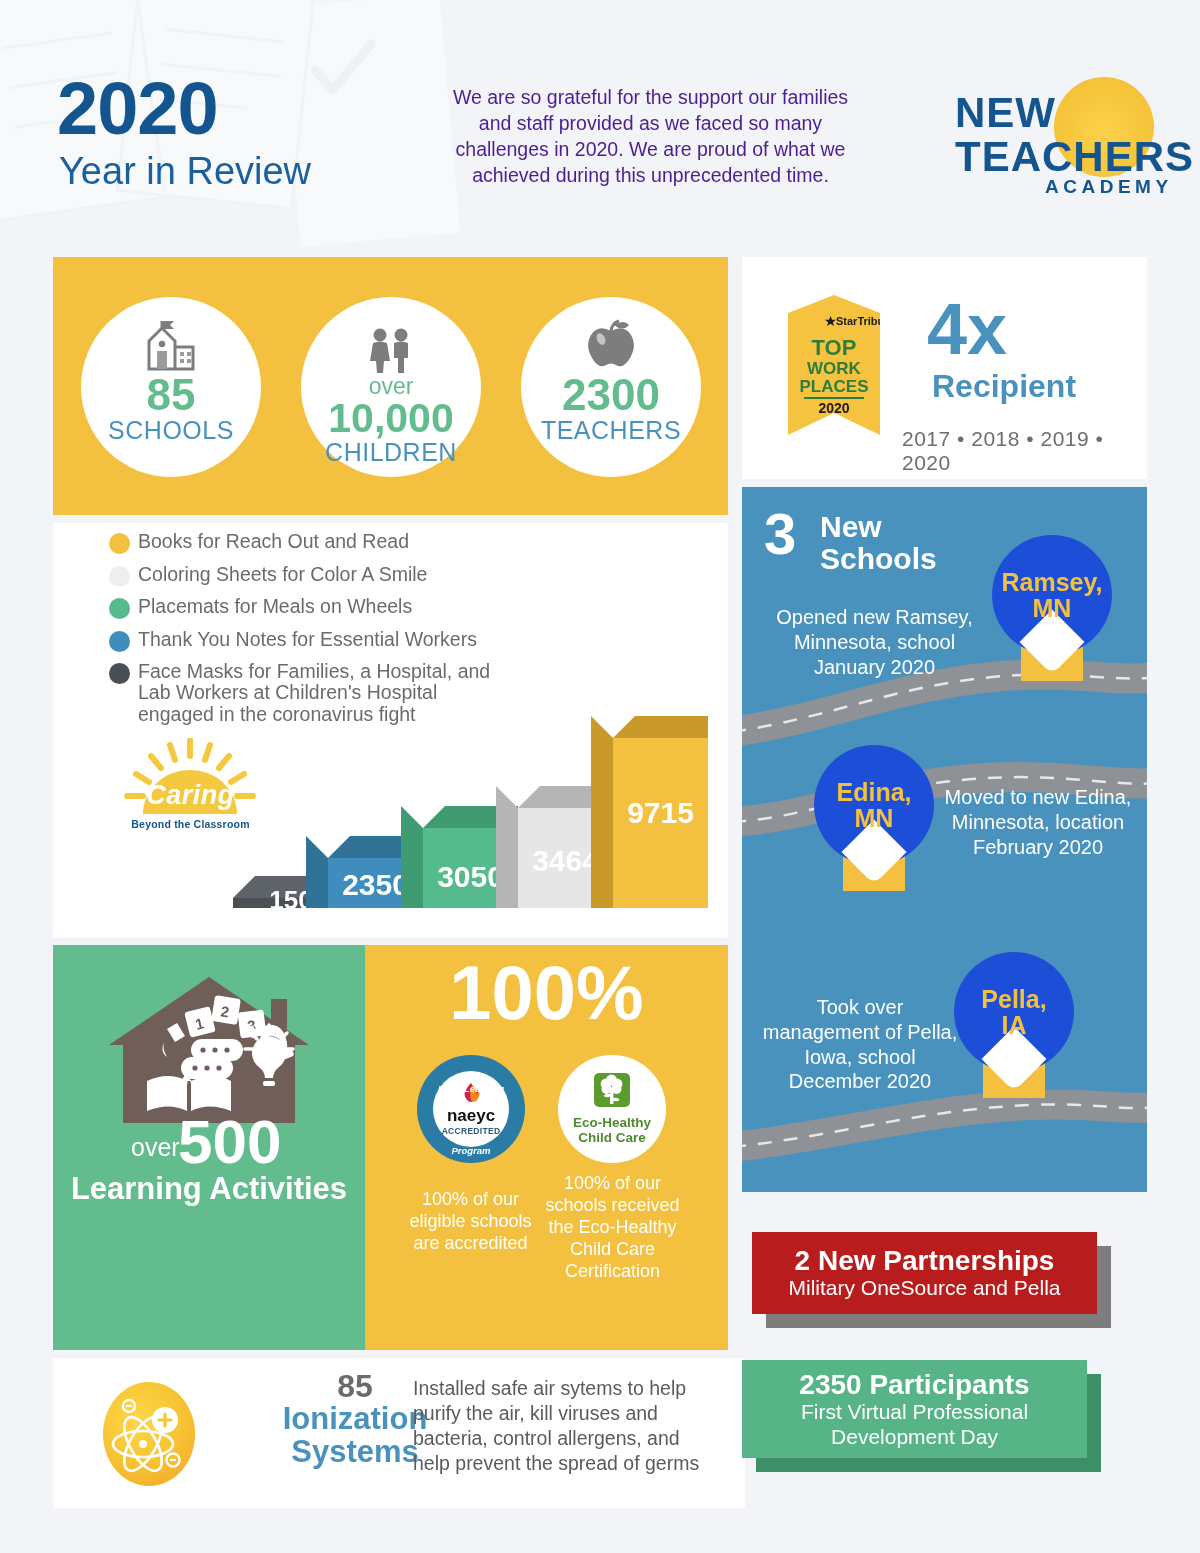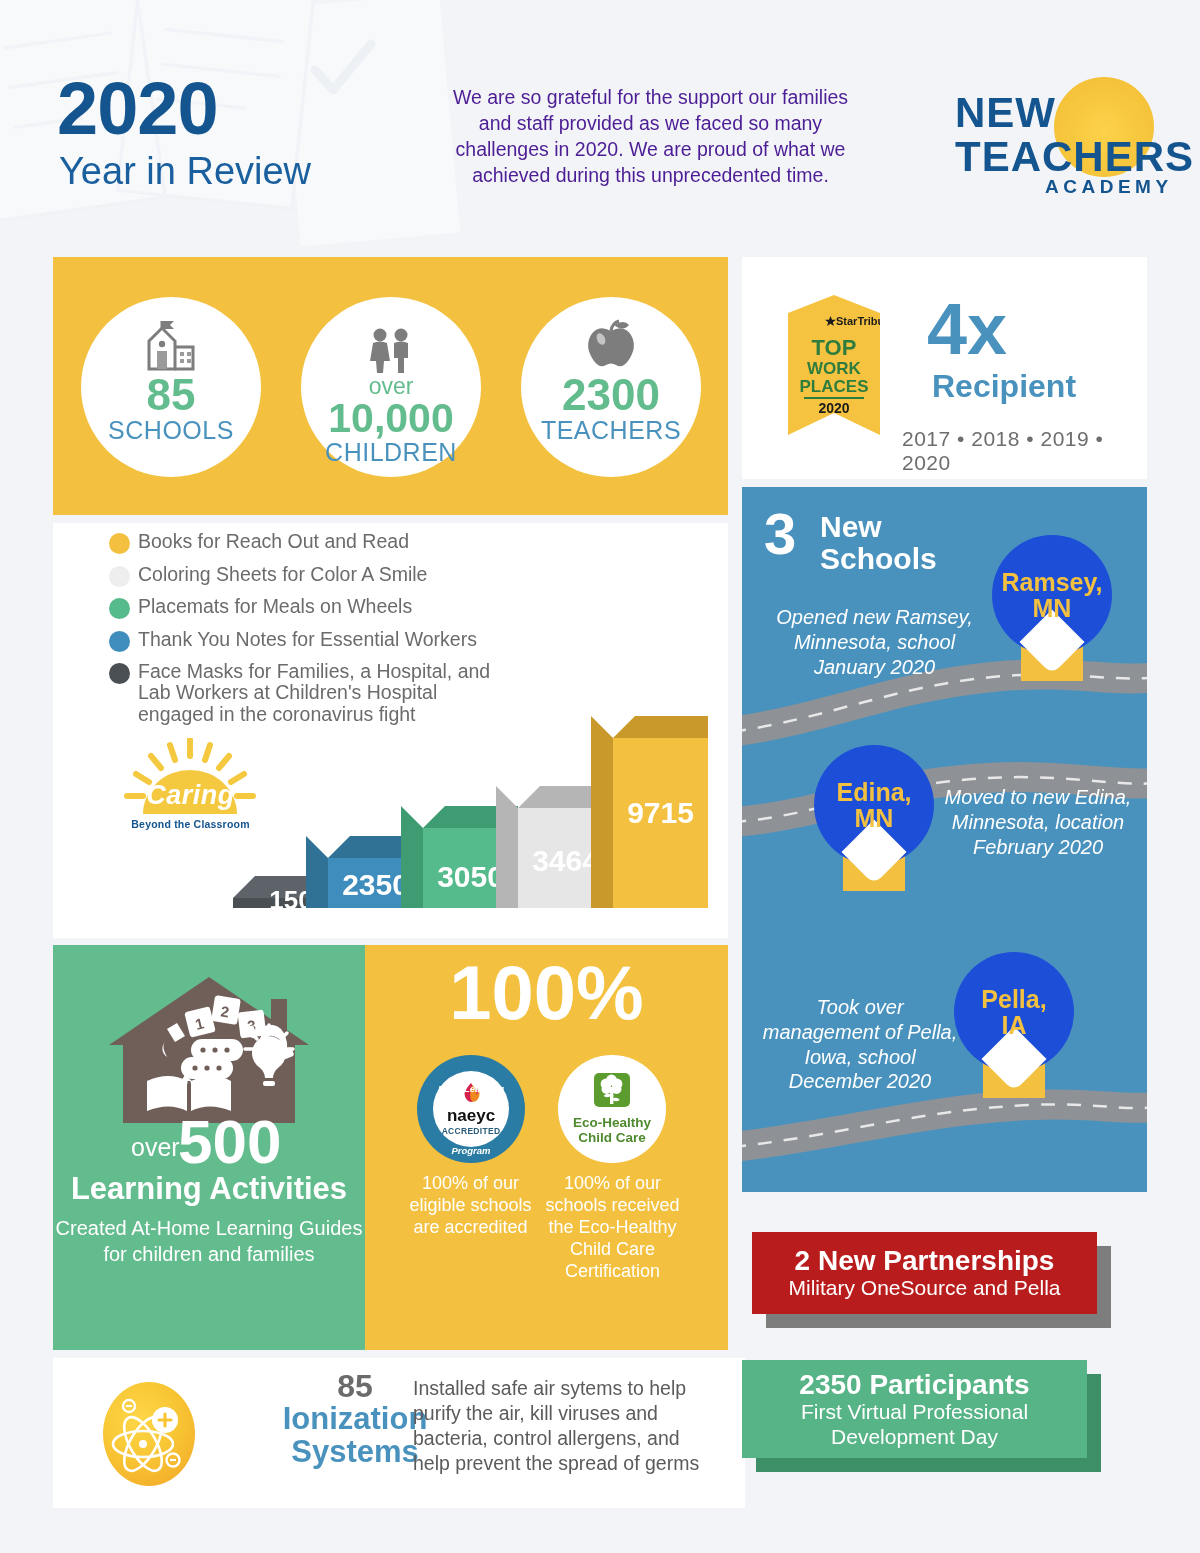--- a/index.html
+++ b/index.html
@@ -104,21 +104,21 @@
     width:120px; height:120px; border-radius:50%; background:#1d4ed8;
     display:flex; align-items:center; justify-content:center; text-align:center;
     position:relative; z-index:3;
   }
   .pin-bubble::after {
     content:""; position:absolute; left:50%; top:84px; transform:translateX(-50%) rotate(45deg);
     width:46px; height:46px; background:#fff; border-radius:0 0 10px 0; z-index:-1;
   }
   .pin-label { font-size:25px; font-weight:700; color:#f3c13f; line-height:1.05; }
   .pin-base { position:absolute; left:50%; transform:translateX(-50%); top:98px; width:62px; height:48px; background:#f3c13f; z-index:1; }
-  .school-text { position:absolute; text-align:center; color:#fff; font-size:20px; line-height:1.24;font-style:italic; }
+  .school-text { position:absolute; text-align:center; color:#fff; font-size:20px; line-height:1.24; }
 
   
   .la-over { position:absolute; left:78px; top:190px; font-size:25px; color:#fff; line-height:1; }
   .la-num  { position:absolute; left:125px; top:166px; font-size:62px; font-weight:700; color:#fff; line-height:1; }
   .la-ttl  { position:absolute; left:0; top:228px; width:100%; text-align:center; font-size:31px; font-weight:700; color:#fff; line-height:1; }
   .la-desc { position:absolute; left:0; top:270px; width:100%; text-align:center; font-size:20px; color:#fff; line-height:1.3; }
 
   
   .pct-big { position:absolute; left:0; top:10px; width:100%; text-align:center; font-size:76px; font-weight:700; color:#fff; line-height:1; }
   .badge-naeyc {
@@ -453,40 +453,39 @@
         <line x1="142" y1="78" x2="150" y2="78"></line>
         <line x1="182" y1="78" x2="190" y2="78"></line>
         <line x1="148" y1="62" x2="154" y2="68"></line>
         <line x1="184" y1="62" x2="178" y2="68"></line>
       </g>
     </svg>
   </div>
   <div class="la-over">over</div>
   <div class="la-num">500</div>
   <div class="la-ttl">Learning Activities</div>
-  <div class="la-desc">Created At-Home Learning Guides for children and families</div>
 </div>
 
 <div class="panel p-yellow" style="left:365px; top:945px; width:363px; height:405px;">
 
   <div class="pct-big">100%</div>
 
   <div class="badge-naeyc">
     <div class="naeyc-top">Early Learning</div>
     <div class="badge-naeyc-inner">
       <svg width="24" height="24" viewBox="0 0 24 24">
         <path d="M12 0 q5 6 2 11 q4 -2 4 -6 q3 7 -2 12 q-4 4 -8 0 q-5 -6 0 -12 q2 -3 4 -5 z" fill="#d4214d"></path>
         <path d="M13 2 q6 5 4 10 q3 -2 3 -5 q2 7 -3 11 q-3 2 -5 -1 q-2 -5 1 -15 z" fill="#f08a1e"></path>
       </svg>
       <div class="naeyc-word">naeyc</div>
       <div class="naeyc-acc">ACCREDITED</div>
     </div>
     <div class="naeyc-bot">Program</div>
   </div>
-  <div class="badge-cap" style="left:38px; top:228px;">100% of our eligible schools are accredited</div>
+  <div class="badge-cap" style="left:38px; top:244px;">100% of our eligible schools are accredited</div>
 
   <div class="badge-eco">
     <svg width="40" height="38" viewBox="0 0 40 38">
       <rect x="2" y="0" width="36" height="34" rx="5" fill="#5c9b2e"></rect>
       <g fill="#ffffff">
         <circle cx="14" cy="11" r="5.4"></circle>
         <circle cx="25" cy="11" r="5.4"></circle>
         <circle cx="19.5" cy="7" r="5.4"></circle>
         <circle cx="14.5" cy="16" r="5"></circle>
         <circle cx="24.5" cy="16" r="5"></circle>

